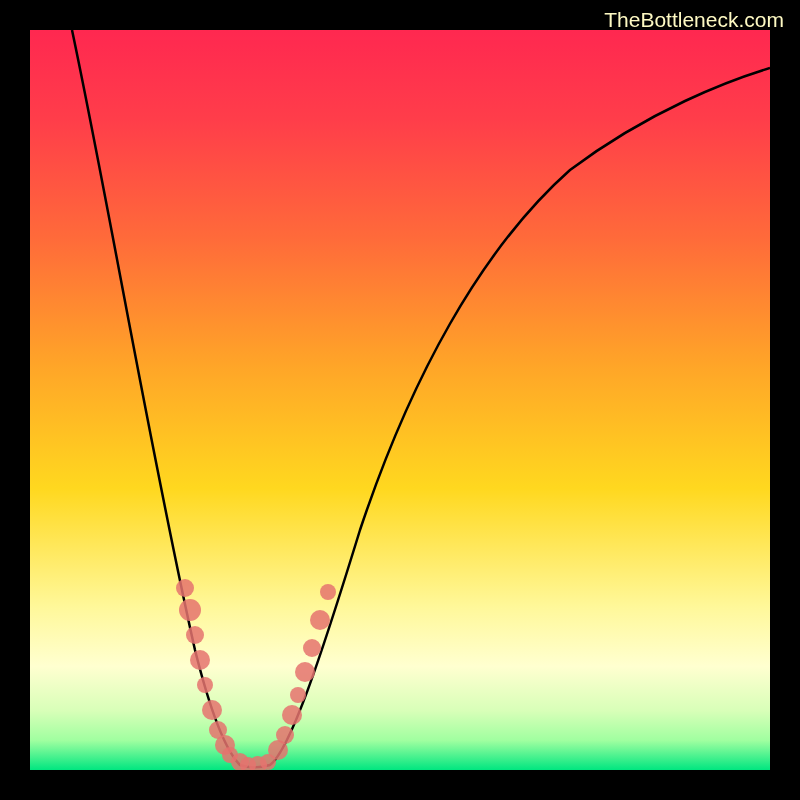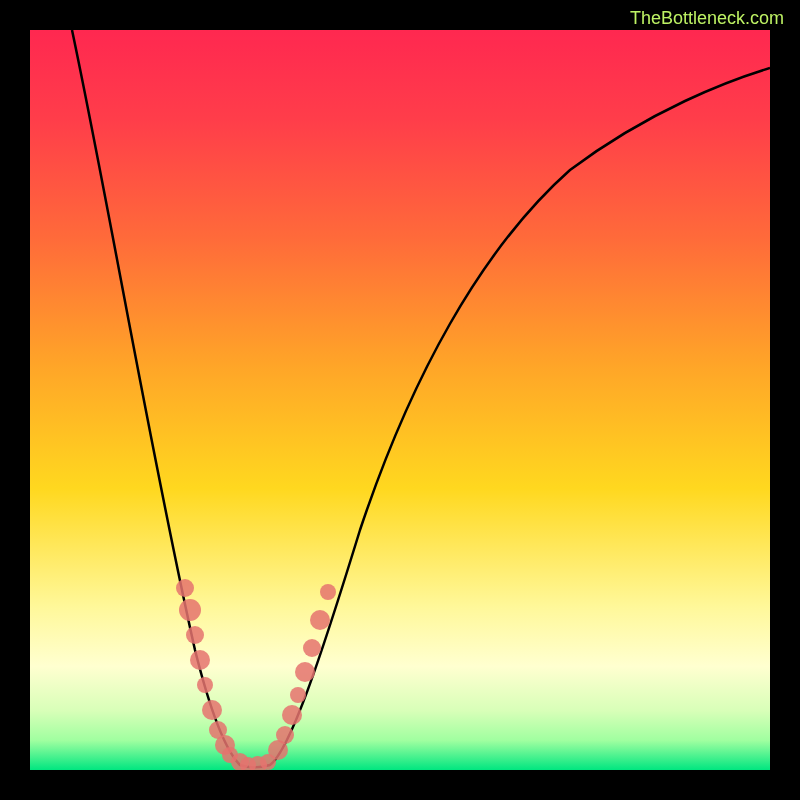--- a/index.html
+++ b/index.html
@@ -11,22 +11,22 @@
       width: 800px;
       height: 800px;
       background: #000;
       position: relative;
       font-family: Arial, sans-serif;
     }
     .watermark {
       position: absolute;
       top: 8px;
       right: 16px;
-      color: #bef264;
-      font-size: 18px;
+      color: #fef9c3;
+      font-size: 21px;
       font-weight: normal;
       z-index: 10;
     }
     .plot-area {
       position: absolute;
       top: 30px;
       left: 30px;
       width: 740px;
       height: 740px;
       overflow: hidden;

